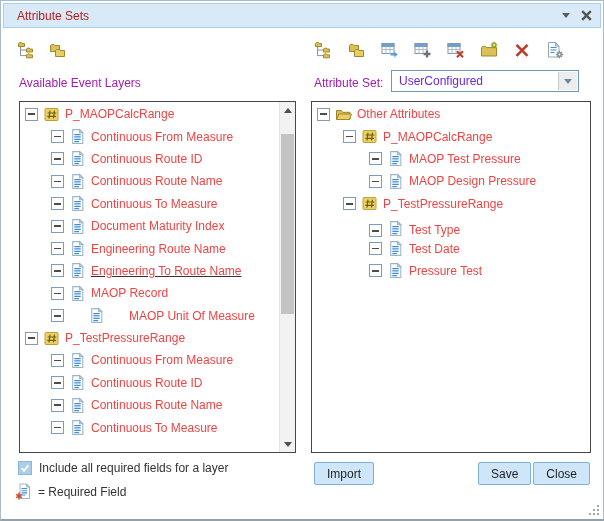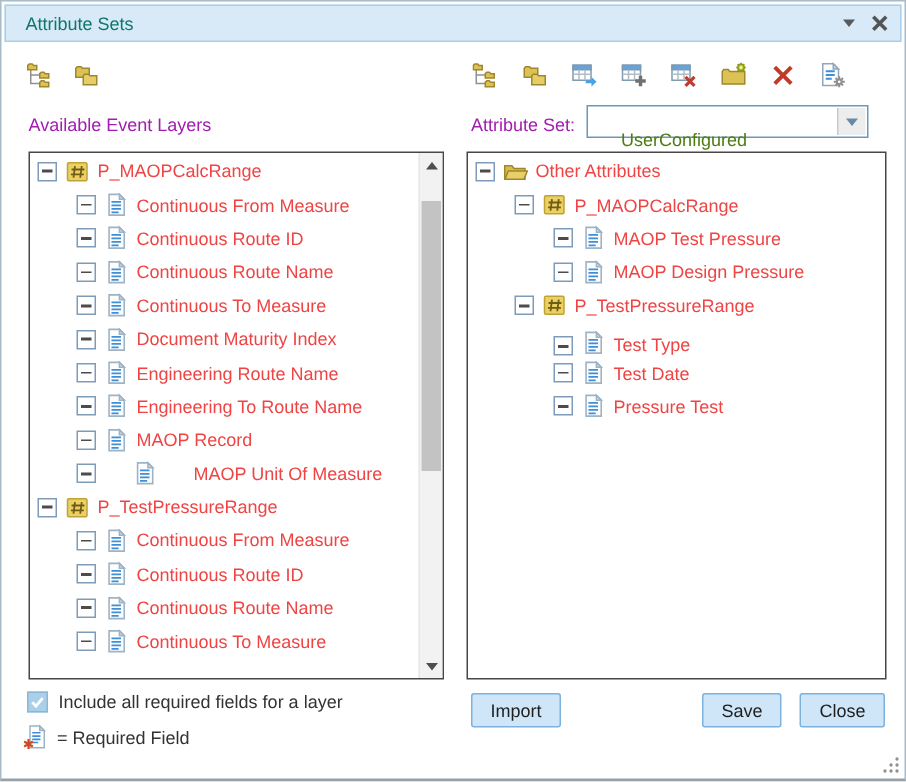--- a/index.html
+++ b/index.html
@@ -5,39 +5,39 @@
   html,body{margin:0;padding:0;background:#fff;}
   *{box-sizing:border-box;}
   .dialog{
     position:relative;width:604px;height:521px;background:#fff;
     border:1px solid #a9bac8;border-bottom:2px solid #94a1ab;
     font-family:"Liberation Sans","DejaVu Sans",sans-serif;font-size:12px;color:#333;
     overflow:hidden;
   }
   
   .titlebar{position:absolute;left:2px;top:2px;right:2px;height:25px;background:#d8eaf8;border:1px solid #aacde9;display:flex;align-items:center;}
-  .title{margin-left:13px;color:#0f766e;}
+  .title{margin-left:13px;color:#b91c1c;}
   .tb-btn{width:20px;height:23px;display:flex;align-items:center;justify-content:center;cursor:default;}
   .tb-btn.collapse{margin-left:auto;}
   .chev{width:0;height:0;border-left:4px solid transparent;border-right:4px solid transparent;border-top:5px solid #5a5a5a;}
   .xicon{width:11px;height:11px;display:block;}
   
   .toolbar{position:absolute;top:40px;display:flex;align-items:center;}
   .toolbar-left{left:17px;gap:13px;}
   .toolbar-right{left:314px;gap:15px;}
   .tool-btn{width:18px;height:18px;display:block;}
   .ticon{display:block;width:18px;height:18px;}
   .ticon svg{display:block;width:100%;height:100%;}
   
   .label{position:absolute;color:#a21caf;}
   .lbl-left{left:18px;top:75px;}
   .lbl-attr{left:313px;top:75px;}
   
   .combo{position:absolute;left:390px;top:69px;width:188px;height:22px;background:#fff;border:1px solid #6d96b8;}
-  .combo-val{position:absolute;left:22px;top:0;line-height:20px;color:#4d7c0f;margin-top:12px;}
+  .combo-val{position:absolute;left:7px;top:0;line-height:20px;color:#6d28d9;}
   .combo-btn{position:absolute;right:1px;top:1px;bottom:1px;width:19px;background:#ededed;border-left:1px solid #c9c9c9;display:flex;align-items:center;justify-content:center;}
   .combo-arrow{width:0;height:0;border-top:5px solid #6888a5;border-left:4px solid transparent;border-right:4px solid transparent;}
   
   .panel{position:absolute;top:100px;height:352px;background:#fff;border:1px solid #474747;overflow:hidden;}
   .panel-left{left:18px;width:277px;}
   .panel-right{left:310px;width:280px;}
   .tree{position:absolute;left:0;top:1px;right:0;bottom:0;overflow:hidden;}
   .panel-left .tree{right:16px;}
   .tree-row{display:flex;align-items:center;height:22.4px;gap:5px;white-space:nowrap;}
   .expander{width:13px;height:13px;flex:none;background:#fff;border:1px solid #7e9cba;display:flex;align-items:center;justify-content:center;}
@@ -54,21 +54,21 @@
   .varrow.down::after{content:"";border-top:5px solid #4e4e4e;border-left:4px solid transparent;border-right:4px solid transparent;}
   .vthumb{position:absolute;left:1px;right:1px;top:32px;height:180px;background:#c3c3c3;}
   
   .chk-row{position:absolute;left:17px;top:460px;display:flex;align-items:center;gap:7px;color:#333;}
   .checkbox{width:14px;height:14px;background:#a9cfe9;border:1px solid #8cb6d6;display:flex;align-items:center;justify-content:center;flex:none;}
   .checkbox svg{display:block;width:12px;height:12px;}
   .legend-row{position:absolute;left:14px;top:482px;display:flex;align-items:center;gap:5px;color:#333;}
   .licon{width:18px;height:18px;display:block;}
   .licon svg{display:block;width:100%;height:100%;}
   .btns-left{position:absolute;left:313px;top:461px;display:flex;gap:13px;}
-  .btns-right{position:absolute;right:13px;top:461px;display:flex;gap:12px;justify-content:space-between;}
+  .btns-right{position:absolute;right:13px;top:461px;display:flex;gap:2px;justify-content:space-between;}
   .btn{min-width:46px;height:23px;padding:2px 12px;background:#cee6f8;border:1px solid #7db1de;border-radius:2px;color:#1f1f1f;font-family:inherit;font-size:12px;line-height:1;}
   .grip{position:absolute;right:3px;bottom:3px;width:13px;height:13px;}
 </style>
 </head>
 <body>
 
 <div class="dialog">
 
   <div class="titlebar">
     <span class="title">Attribute Sets</span>
@@ -278,21 +278,21 @@
           </span>
           <span class="node-icon">
             <svg viewBox="0 0 16 16">
               <path d="M3.5 1.5H10l3 3v10H3.5z" fill="#fdfdfd" stroke="#9db3c6"></path>
               <path d="M10 1.5l3 3h-3z" fill="#d3dde5" stroke="#9db3c6"></path>
               <path d="M5 6.2h6M5 8.4h6M5 10.6h6M5 12.8h4.5" stroke="#3e8ed8" stroke-width="1.2"></path>
             </svg>
           </span>
           <span class="node-label">Engineering Route Name</span>
         </div>
-        <div class="tree-row" style="padding-left: 31px;">
+        <div class="tree-row" style="padding-left: 31px; text-decoration: underline;">
           <span class="expander">
             <span class="minus"></span>
           </span>
           <span class="node-icon">
             <svg viewBox="0 0 16 16">
               <path d="M3.5 1.5H10l3 3v10H3.5z" fill="#fdfdfd" stroke="#9db3c6"></path>
               <path d="M10 1.5l3 3h-3z" fill="#d3dde5" stroke="#9db3c6"></path>
               <path d="M5 6.2h6M5 8.4h6M5 10.6h6M5 12.8h4.5" stroke="#3e8ed8" stroke-width="1.2"></path>
             </svg>
           </span>

